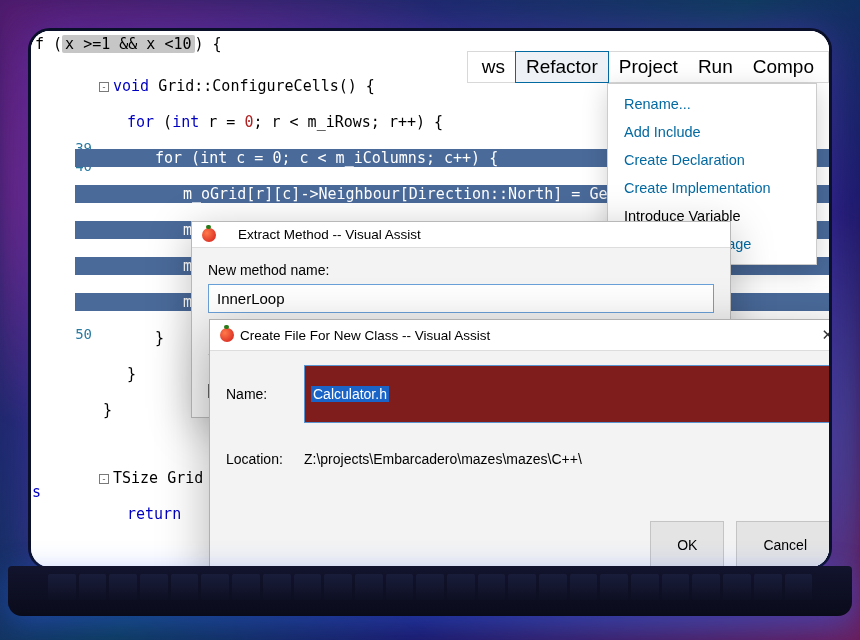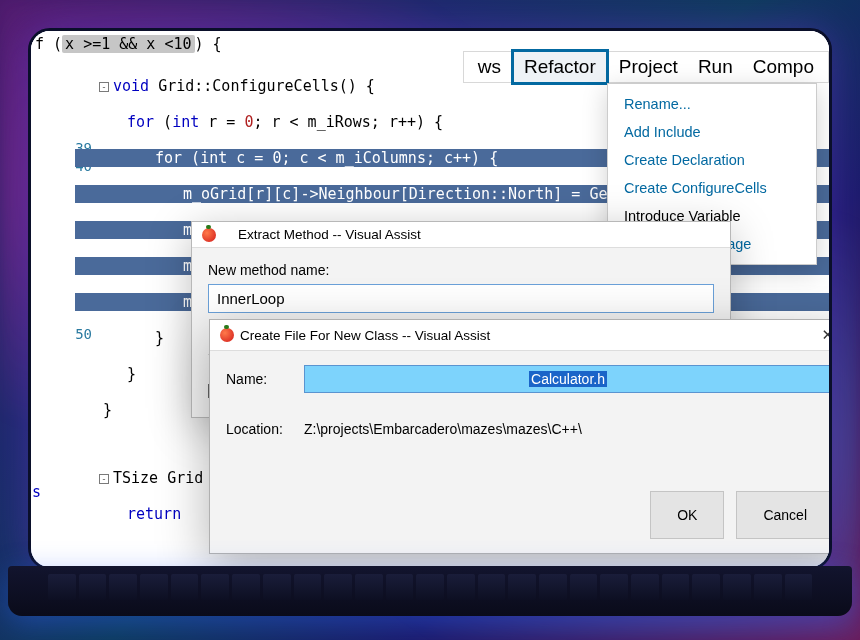--- a/index.html
+++ b/index.html
@@ -88,21 +88,21 @@
   .menubar {
     position:absolute; top:20px; right:0;
     background:#fff;
     display:flex; align-items:center;
     font-size:19px;
     height:32px;
     padding:0 4px;
     border:1px solid #d8d8d8;
   }
   .menubar .mi { padding:4px 10px; cursor:pointer; }
-  .menubar .mi.active { background:#eef2f6; border:3px solid #0369a1; }
+  .menubar .mi.active { background:#eef2f6; border:1px solid #0369a1; }
 
   
   .dropdown {
     position:absolute; top:52px; right:12px;
     width:210px;
     background:#fff; border:1px solid #ccc;
     box-shadow:0 6px 24px rgba(0,0,0,.18);
     padding:6px 0;
     font-size:14.5px;
   }
@@ -154,22 +154,22 @@
   .dlg-title2 {
     background:#fff; border-bottom:1px solid #ddd;
     padding:6px 10px; display:flex; align-items:center;
     font-size:13.5px;
   }
   .dlg-title2 .spacer { flex:1; }
   .close-x { font-size:15px; color:#333; cursor:pointer; padding:0 4px; }
   .row { display:flex; align-items:center; gap:12px; margin-bottom:28px; }
   .row .lab { width:66px; }
   .selected-input {
-    flex:1; border:1px solid #5a94d0; padding:5px 6px;
-    background:#7dd3fc; font-size:14px;text-align:center;
+    flex:1; border:1px solid #5a94d0; padding:20px 6px;
+    background:#7f1d1d; font-size:14px;
   }
   .selected-text { background:#1a64c8; color:#fff; padding:0 2px; }
   .btn-row { display:flex; justify-content:flex-end; gap:12px; padding:8px 14px 14px; }
   .btn {
     background:#e4e4e4; border:1px solid #c4c4c4;
     padding:15px 26px; font-size:14px; cursor:pointer;
   }
 
   
   .leftcol {
@@ -229,21 +229,21 @@
     <div class="mi active">Refactor</div>
     <div class="mi">Project</div>
     <div class="mi">Run</div>
     <div class="mi">Compo</div>
   </div>
 
   <div class="dropdown">
     <div class="di">Rename...</div>
     <div class="di">Add Include</div>
     <div class="di">Create Declaration</div>
-    <div class="di">Create ConfigureCells</div>
+    <div class="di">Create Implementation</div>
     <div class="di strong">Introduce Variable</div>
     <div class="di">Create From Usage</div>
   </div>
 
   <div class="dialog1">
     <div class="dlg-title">
       <span class="tomato"></span>
       <span>Extract Method -- Visual Assist</span>
     </div>
     <div class="dlg-body">

